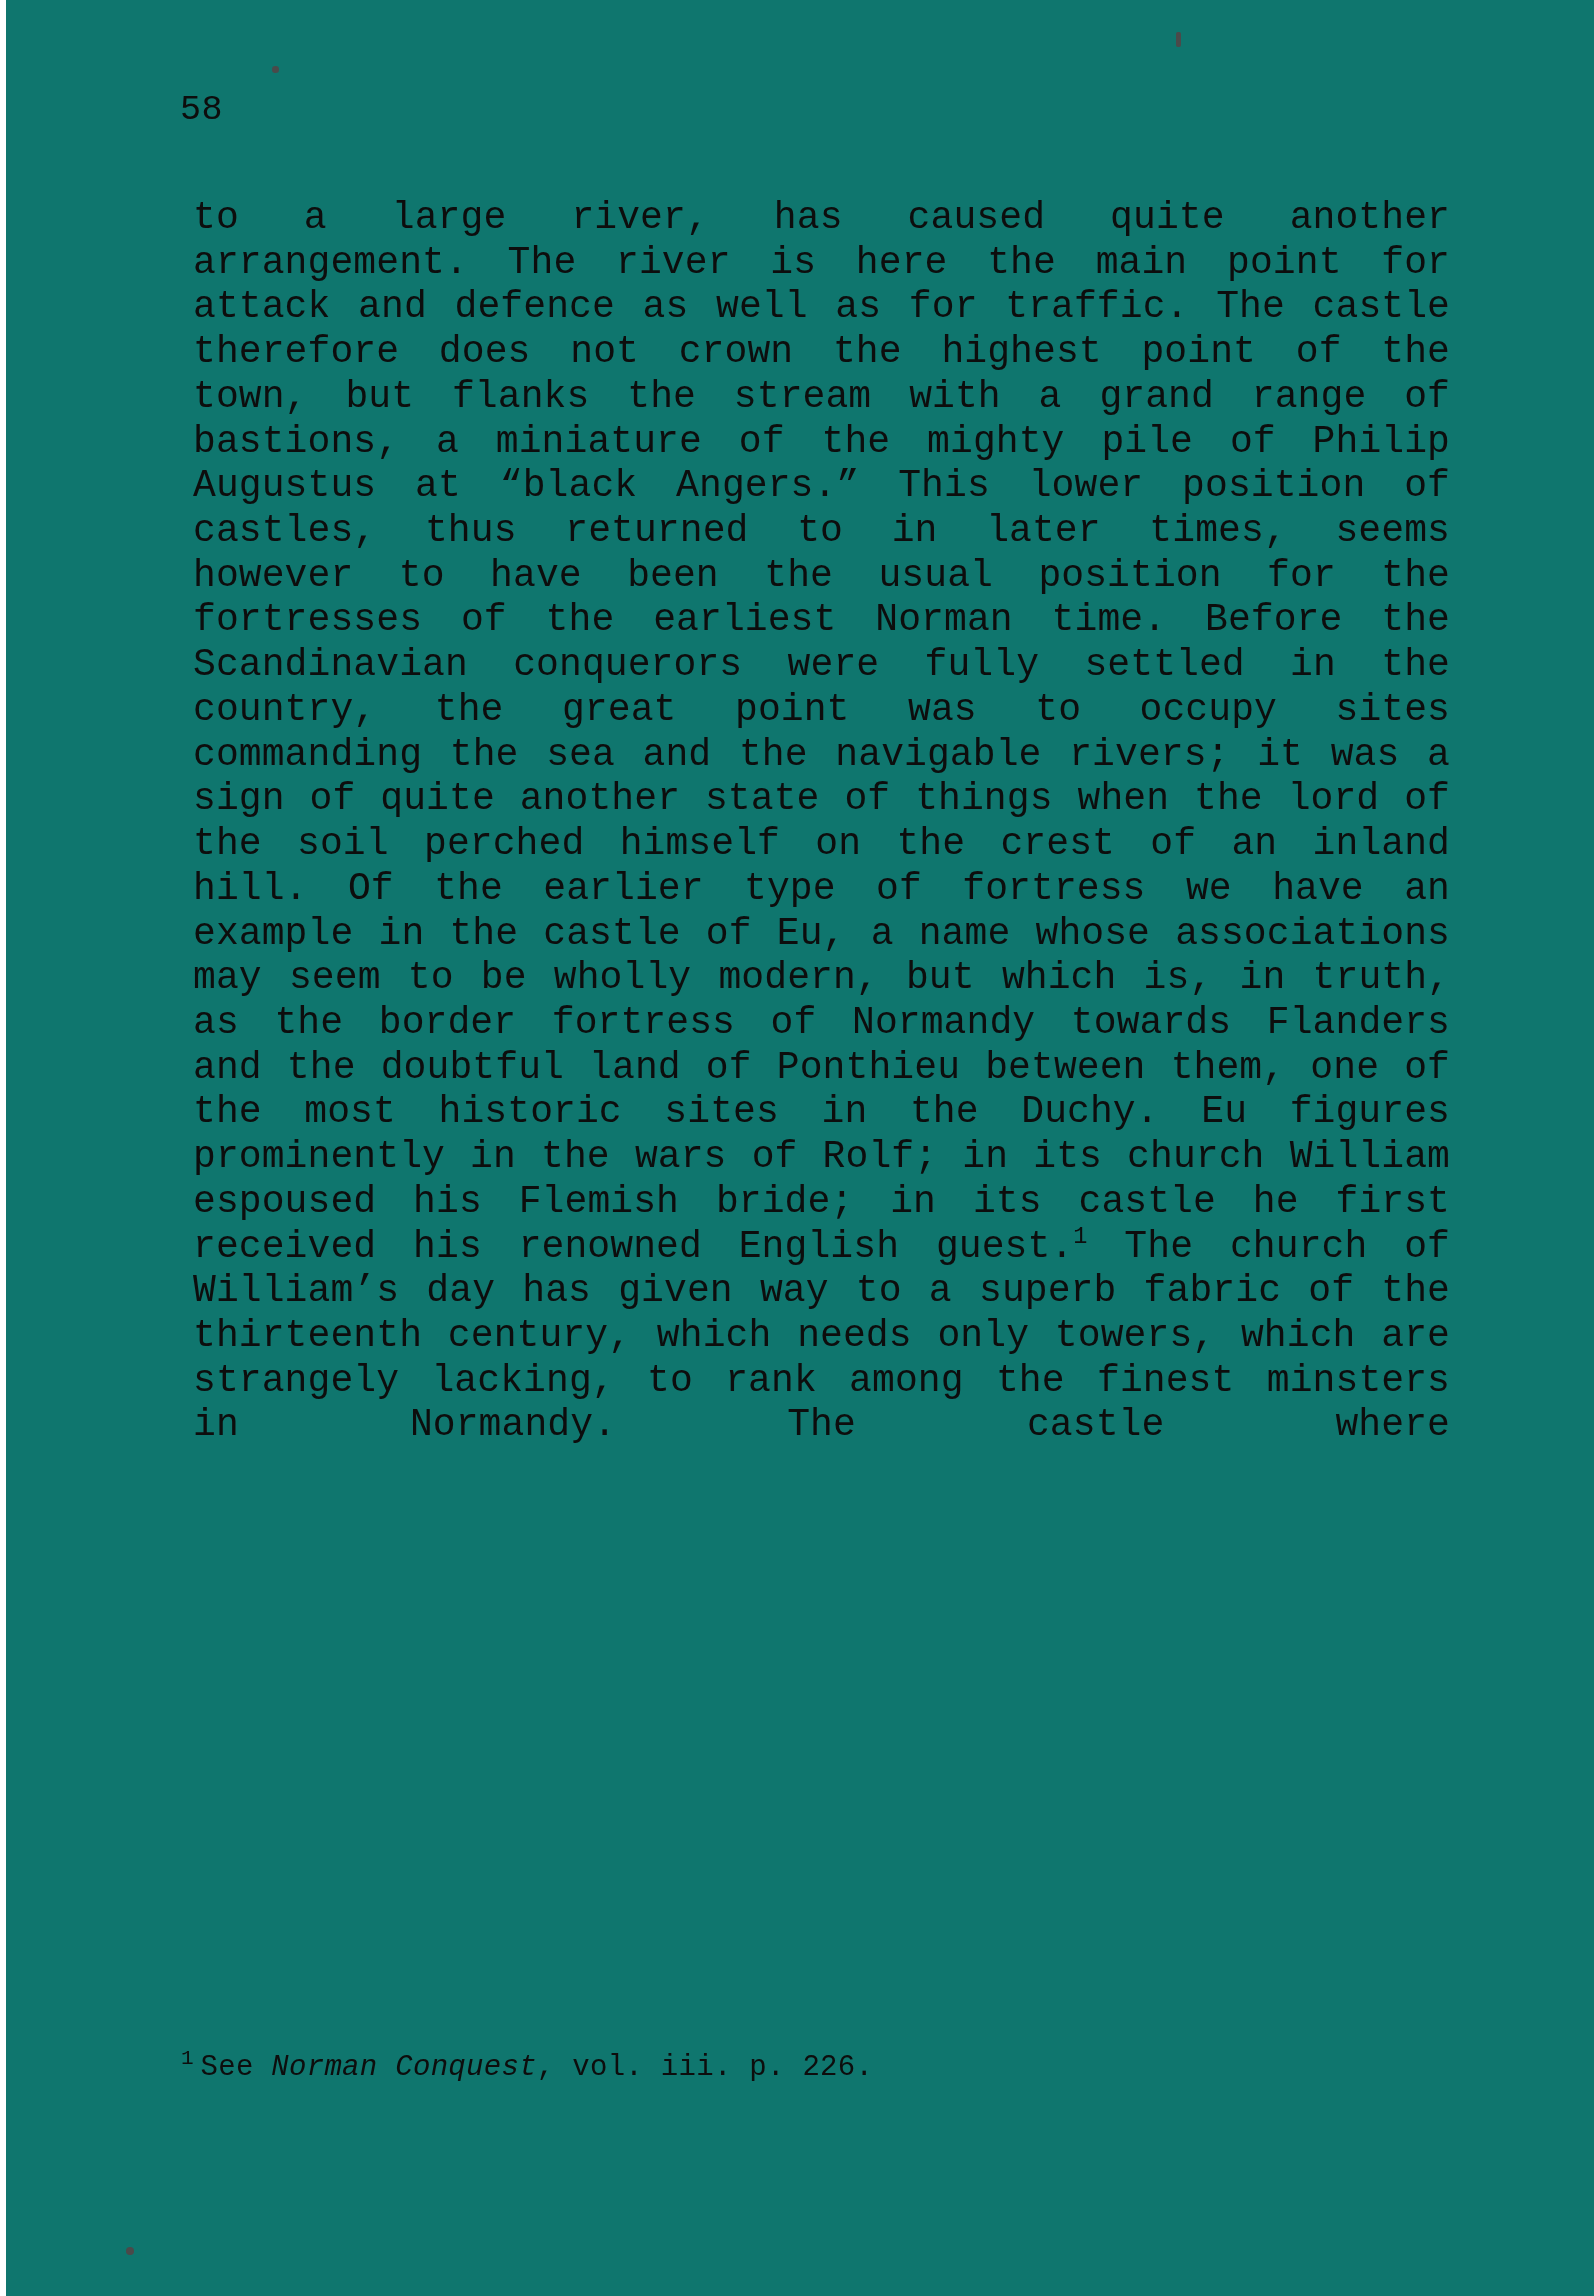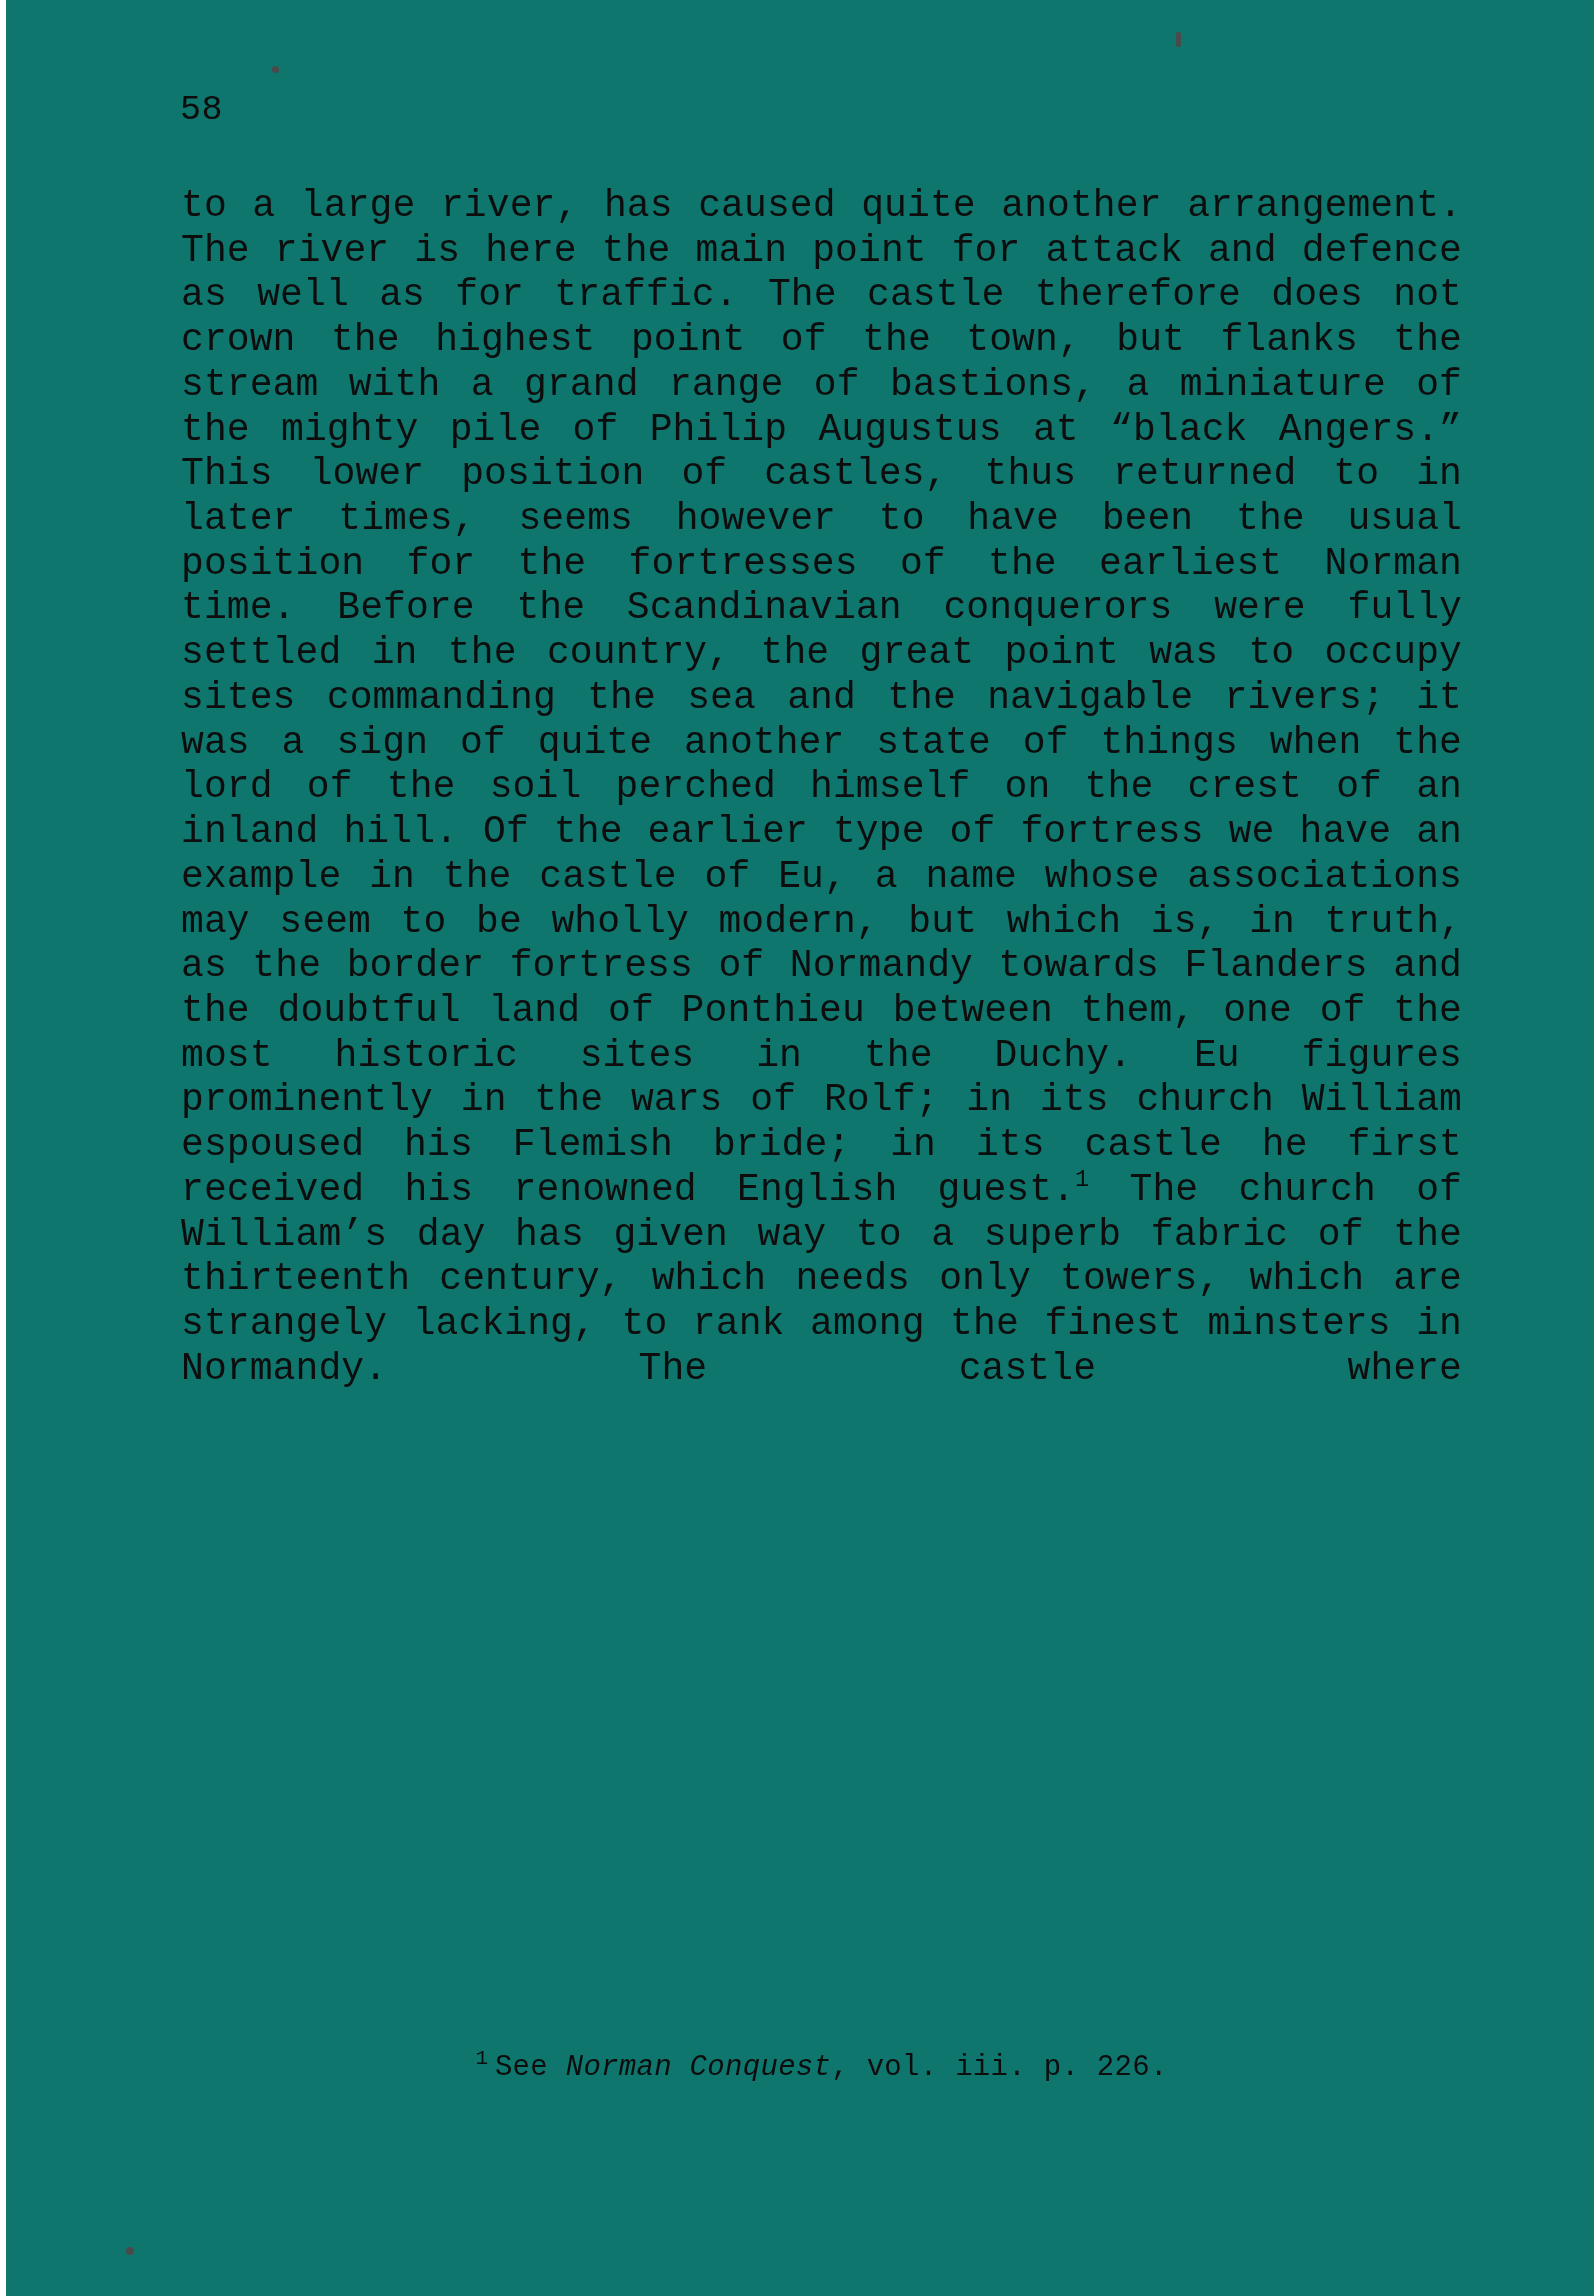--- a/index.html
+++ b/index.html
@@ -49,38 +49,38 @@
     left: 175px;
     width: 1281px;
     font-size: 38px;
     line-height: 1.177;
     text-align: justify;
     text-justify: inter-word;
     letter-spacing: 0.1px;
     word-spacing: 0.5px;
   }
   .body-text p {
-    margin: 0;
+    margin: 12px;
     text-align: justify;
   }
   .body-text p:last-child {
     text-align-last: justify;
   }
   .fn-marker {
     font-size: 23.5px;
     vertical-align: super;
     line-height: 0;
   }
   .footnote {
     position: absolute;
     top: 2051px;
     left: 175px;
     width: 1281px;
     font-size: 29px;
-    text-align: center;
+    text-align: left;
     letter-spacing: 0.3px;
   }
   .footnote .fn-num {
     font-size: 21px;
     vertical-align: super;
     line-height: 0;
     margin-right: 6.6px;
   }
   .footnote i {
     font-style: italic;

